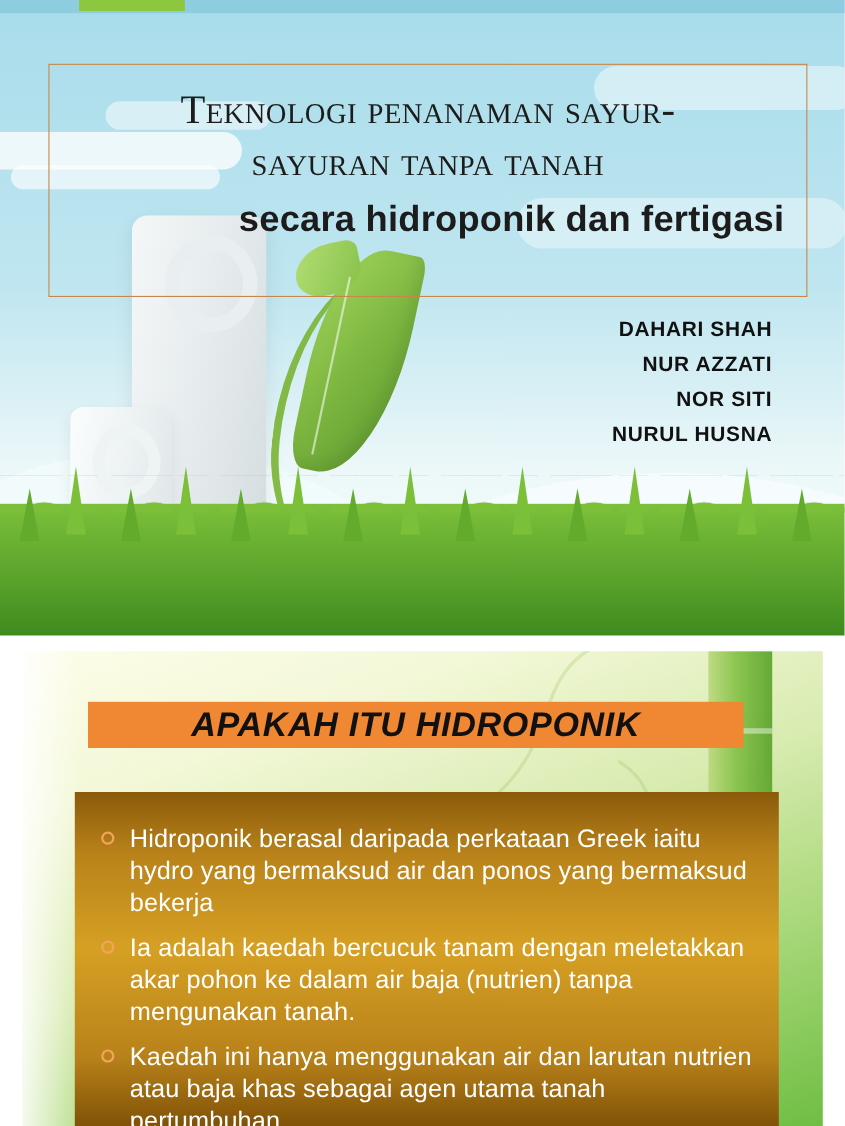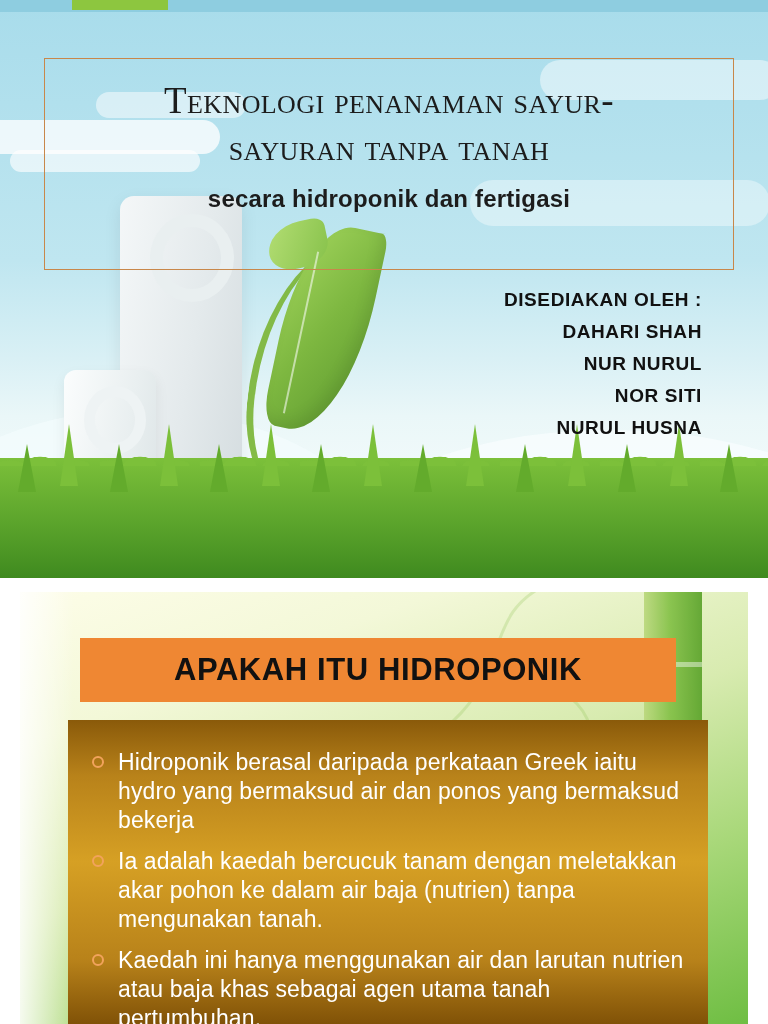--- a/index.html
+++ b/index.html
@@ -130,23 +130,24 @@
     color: #1c1c1c;
     font-size: 37px;
     line-height: 47px;
     text-align: center;
     letter-spacing: .4px;
   }
   .title-line.small-caps { font-variant: small-caps; }
   .title-line.l3 {
     font-family: "Liberation Sans", sans-serif;
     font-weight: bold;
-    font-size: 24px;
+    font-size: 33px;
     letter-spacing: .2px;
     margin-top: 4px;
+    text-align: right;
   }
 
   .credits {
     position: absolute; right: 66px; top: 284px;
     text-align: right;
     color: #111;
     font-weight: bold;
     font-size: 19px;
     line-height: 32px;
     letter-spacing: .6px;
@@ -175,23 +176,23 @@
   }
   .s2-bamboo .node {
     position: absolute; left: 0; width: 58px; height: 5px; background: rgba(255,255,255,.45);
   }
   .s2-leftglow {
     position: absolute; left: 0; top: 0; width: 54px; height: 432px;
     background: linear-gradient(90deg, rgba(255,255,255,.85), rgba(255,255,255,0));
   }
 
   .banner {
-    position: absolute; left: 60px; top: 46px; width: 596px; height: 64px;
+    position: absolute; left: 60px; top: 46px; width: 596px; height: 42px;
     background: #ef8733;
-    display: flex; align-items: center; justify-content: center;
+    display: flex; align-items: center; justify-content: center; font-style: italic;
   }
   .banner-text {
     font-weight: bold;
     font-size: 31px;
     color: #111;
     letter-spacing: .6px;
   }
 
   .content-box {
     position: absolute; left: 48px; top: 128px; width: 640px; height: 308px;
@@ -258,23 +259,22 @@
     <div class="blade" style="left:720px"></div>
   </div>
 
   <div class="title-box">
     <div class="title-line small-caps">Teknologi penanaman sayur-</div>
     <div class="title-line small-caps">sayuran tanpa tanah</div>
     <div class="title-line l3">secara hidroponik dan fertigasi</div>
   </div>
 
   <div class="credits">
-    <div>DISEDIAKAN OLEH :</div>
     <div>DAHARI SHAH</div>
-    <div>NUR NURUL</div>
+    <div>NUR AZZATI</div>
     <div>NOR SITI</div>
     <div>NURUL HUSNA</div>
   </div>
 </div>
 
 <div class="slide2">
   <div class="s2-inner">
 
     <svg class="s2-swirl" viewBox="0 0 300 430">
       <g fill="none" stroke="#8cc152" stroke-width="3" opacity="0.7">

